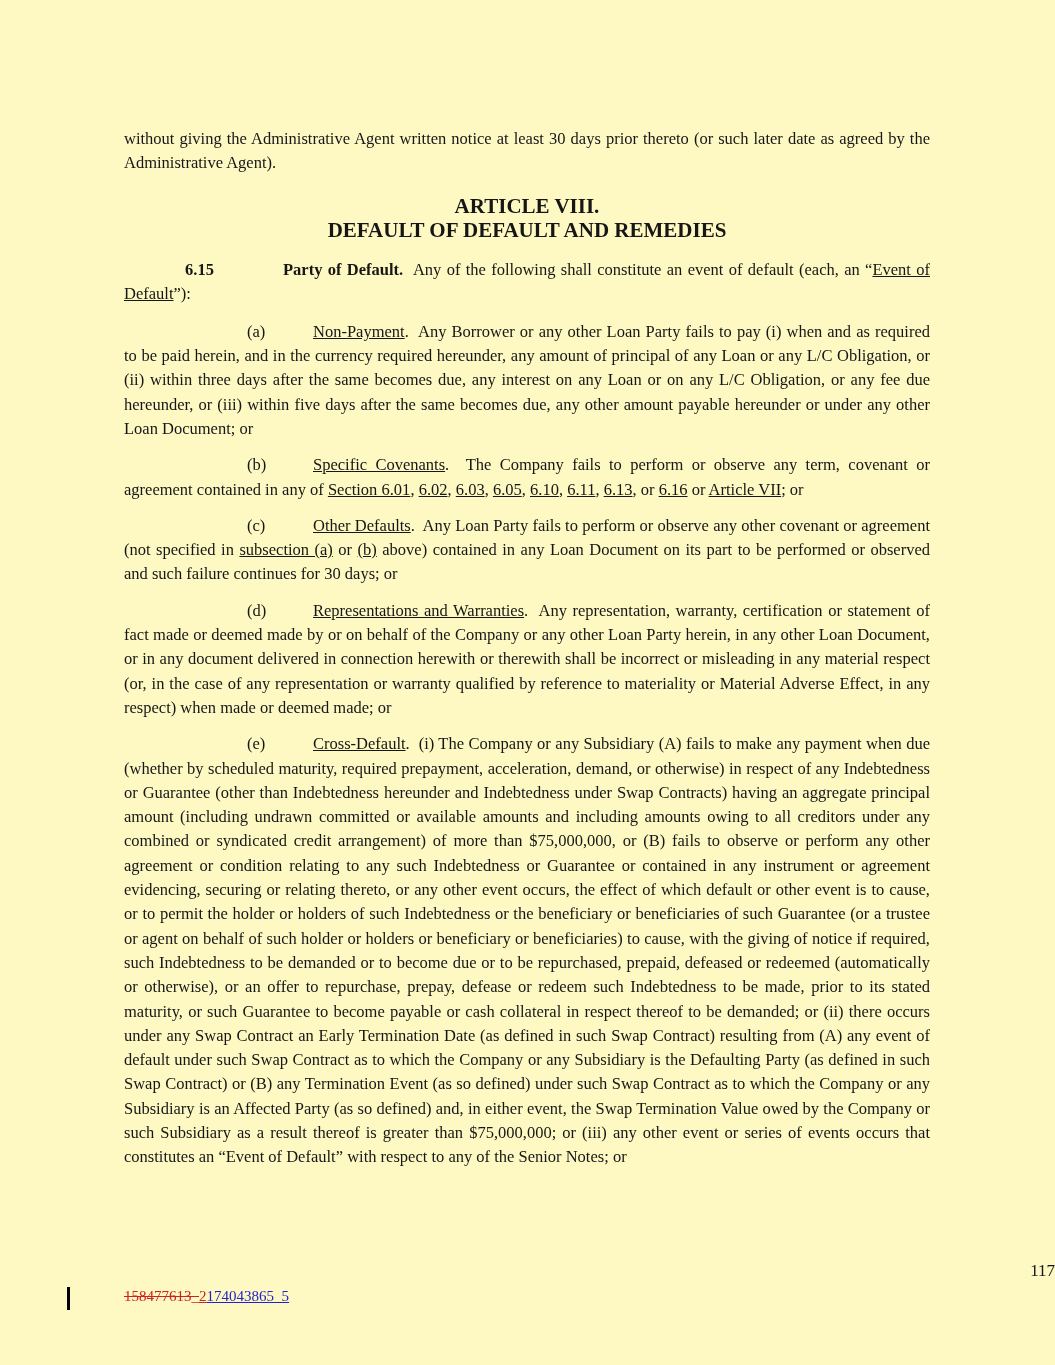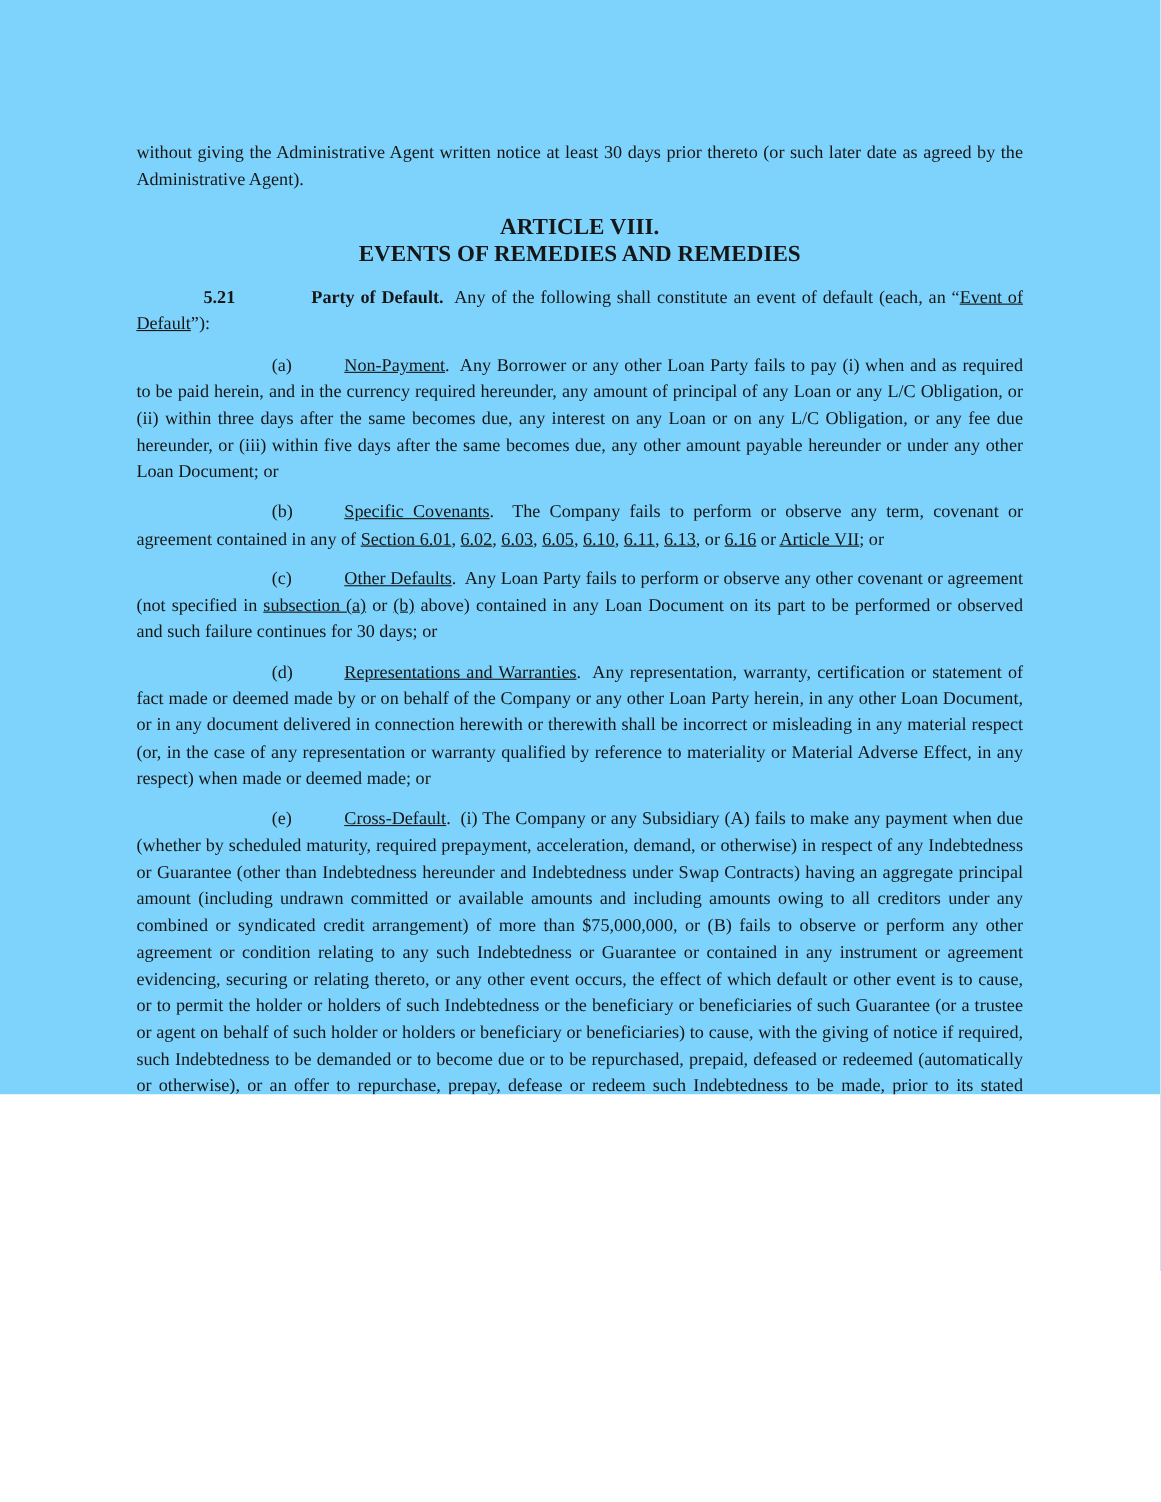--- a/index.html
+++ b/index.html
@@ -1,19 +1,19 @@
 <!DOCTYPE html>
 <html><head>
 <meta charset="utf-8">
 <style>
   html,body{margin:0;padding:0;background:#ffffff;}
   .page{
     position:relative;
-    width:1055px;height:995px;
-    background:#7dd3fc;
+    width:1055px;height:1365px;
+    background:#fef9c3;
     font-family:"Liberation Serif", serif;
     color:#161616;
     overflow:hidden;
   }
   .content{
     position:absolute;
     left:124px;top:127px;width:806px;
   }
   .para{
     margin:0 0 12px 0;
@@ -53,24 +53,24 @@
 </head>
 <body>
 
 <div class="page">
   <div class="content">
 
     <p class="para intro"><span class="seg-p">without giving the Administrative Agent written notice at least 30 days prior thereto (or such later date as agreed by the Administrative Agent).</span></p>
 
     <div class="heading">
       <div>ARTICLE VIII.</div>
-      <div>EVENTS OF REMEDIES AND REMEDIES</div>
+      <div>DEFAULT OF DEFAULT AND REMEDIES</div>
     </div>
 
-    <p class="para sec"><span class="indent" style="width: 61px;"></span><span class="plabel seg-b" style="width: 98px;">5.21</span><span class="seg-b">Party of Default.</span><span class="seg-p">&nbsp; Any of the following shall constitute an event of default (each, an “</span><span class="seg-u">Event of Default</span><span class="seg-p">”):</span></p>
+    <p class="para sec"><span class="indent" style="width: 61px;"></span><span class="plabel seg-b" style="width: 98px;">6.15</span><span class="seg-b">Party of Default.</span><span class="seg-p">&nbsp; Any of the following shall constitute an event of default (each, an “</span><span class="seg-u">Event of Default</span><span class="seg-p">”):</span></p>
 
     <p class="para"><span class="indent" style="width: 123px;"></span><span class="plabel" style="width: 66px;">(a)</span><span class="seg-u">Non-Payment</span><span class="seg-p">.&nbsp; Any Borrower or any other Loan Party fails to pay (i) when and as required to be paid herein, and in the currency required hereunder, any amount of principal of any Loan or any L/C Obligation, or (ii) within three days after the same becomes due, any interest on any Loan or on any L/C Obligation, or any fee due hereunder, or (iii) within five days after the same becomes due, any other amount payable hereunder or under any other Loan Document; or</span></p>
 
     <p class="para"><span class="indent" style="width: 123px;"></span><span class="plabel" style="width: 66px;">(b)</span><span class="seg-u">Specific Covenants</span><span class="seg-p">.&nbsp; The Company fails to perform or observe any term, covenant or agreement contained in any of </span><span class="seg-u">Section 6.01</span><span class="seg-p">, </span><span class="seg-u">6.02</span><span class="seg-p">, </span><span class="seg-u">6.03</span><span class="seg-p">, </span><span class="seg-u">6.05</span><span class="seg-p">, </span><span class="seg-u">6.10</span><span class="seg-p">, </span><span class="seg-u">6.11</span><span class="seg-p">, </span><span class="seg-u">6.13</span><span class="seg-p">, or </span><span class="seg-u">6.16</span><span class="seg-p"> or </span><span class="seg-u">Article VII</span><span class="seg-p">; or</span></p>
 
     <p class="para"><span class="indent" style="width: 123px;"></span><span class="plabel" style="width: 66px;">(c)</span><span class="seg-u">Other Defaults</span><span class="seg-p">.&nbsp; Any Loan Party fails to perform or observe any other covenant or agreement (not specified in </span><span class="seg-u">subsection (a)</span><span class="seg-p"> or </span><span class="seg-u">(b)</span><span class="seg-p"> above) contained in any Loan Document on its part to be performed or observed and such failure continues for 30 days; or</span></p>
 
     <p class="para"><span class="indent" style="width: 123px;"></span><span class="plabel" style="width: 66px;">(d)</span><span class="seg-u">Representations and Warranties</span><span class="seg-p">.&nbsp; Any representation, warranty, certification or statement of fact made or deemed made by or on behalf of the Company or any other Loan Party herein, in any other Loan Document, or in any document delivered in connection herewith or therewith shall be incorrect or misleading in any material respect (or, in the case of any representation or warranty qualified by reference to materiality or Material Adverse Effect, in any respect) when made or deemed made; or</span></p>
 
     <p class="para"><span class="indent" style="width: 123px;"></span><span class="plabel" style="width: 66px;">(e)</span><span class="seg-u">Cross-Default</span><span class="seg-p">.&nbsp; (i) The Company or any Subsidiary (A) fails to make any payment when due (whether by scheduled maturity, required prepayment, acceleration, demand, or otherwise) in respect of any Indebtedness or Guarantee (other than Indebtedness hereunder and Indebtedness under Swap Contracts) having an aggregate principal amount (including undrawn committed or available amounts and including amounts owing to all creditors under any combined or syndicated credit arrangement) of more than $75,000,000, or (B) fails to observe or perform any other agreement or condition relating to any such Indebtedness or Guarantee or contained in any instrument or agreement evidencing, securing or relating thereto, or any other event occurs, the effect of which default or other event is to cause, or to permit the holder or holders of such Indebtedness or the beneficiary or beneficiaries of such Guarantee (or a trustee or agent on behalf of such holder or holders or beneficiary or beneficiaries) to cause, with the giving of notice if required, such Indebtedness to be demanded or to become due or to be repurchased, prepaid, defeased or redeemed (automatically or otherwise), or an offer to repurchase, prepay, defease or redeem such Indebtedness to be made, prior to its stated maturity, or such Guarantee to become payable or cash collateral in respect thereof to be demanded; or (ii) there occurs under any Swap Contract an Early Termination Date (as defined in such Swap Contract) resulting from (A) any event of default under such Swap Contract as to which the Company or any Subsidiary is the Defaulting Party (as defined in such Swap Contract) or (B) any Termination Event (as so defined) under such Swap Contract as to which the Company or any Subsidiary is an Affected Party (as so defined) and, in either event, the Swap Termination Value owed by the Company or such Subsidiary as a result thereof is greater than $75,000,000; or (iii) any other event or series of events occurs that constitutes an “Event of Default” with respect to any of the Senior Notes; or</span></p>

